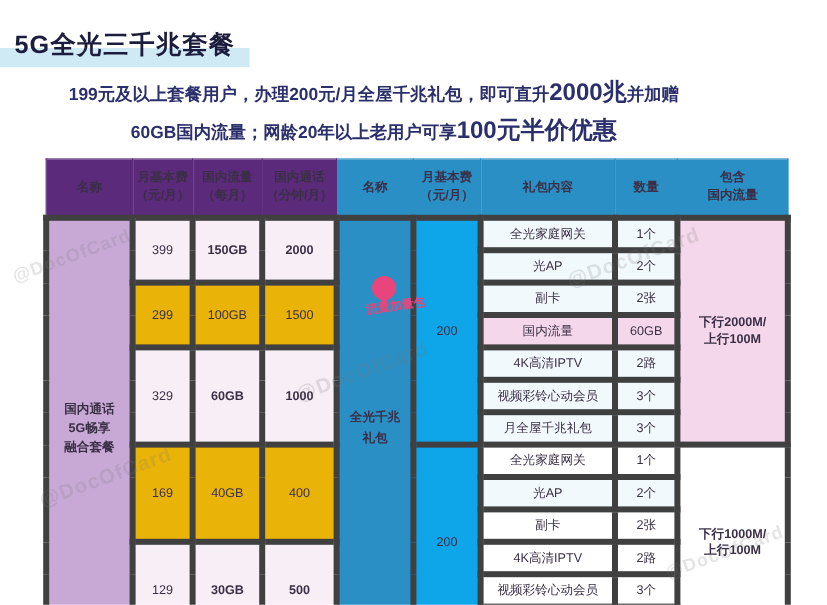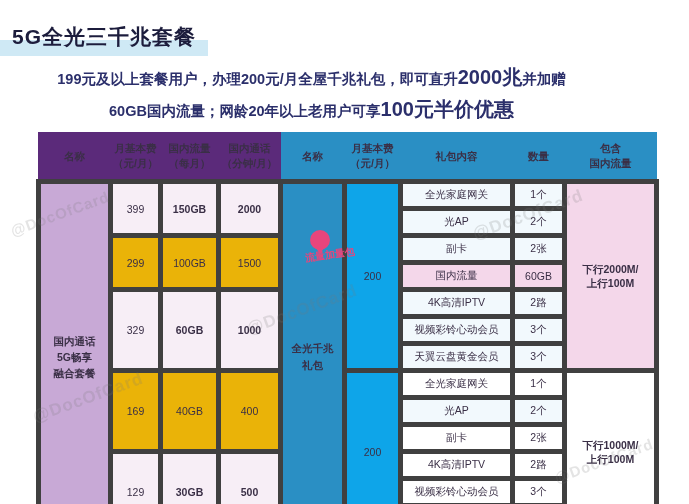--- a/index.html
+++ b/index.html
@@ -236,21 +236,21 @@
       <td class="c-pink" rowspan="3">60GB</td>
       <td class="c-pink" rowspan="3">1000</td>
       <td class="c-blue2">4K高清IPTV</td>
       <td class="c-blue2">2路</td>
     </tr>
     <tr class="rowh">
       <td class="c-blue2">视频彩铃心动会员</td>
       <td class="c-blue2">3个</td>
     </tr>
     <tr class="rowh">
-      <td class="c-blue2">天翼云盘黄金会员</td>
+      <td class="c-blue2">月全屋千兆礼包</td>
       <td class="c-blue2">3个</td>
     </tr>
 
     <tr class="rowh">
       <td class="c-pink2 price" rowspan="3">169</td>
       <td class="c-pink2" rowspan="3">40GB</td>
       <td class="c-pink2" rowspan="3">400</td>
       <td class="c-blue price" rowspan="6">200</td>
       <td class="c-white">全光家庭网关</td>
       <td class="c-white">1个</td>

